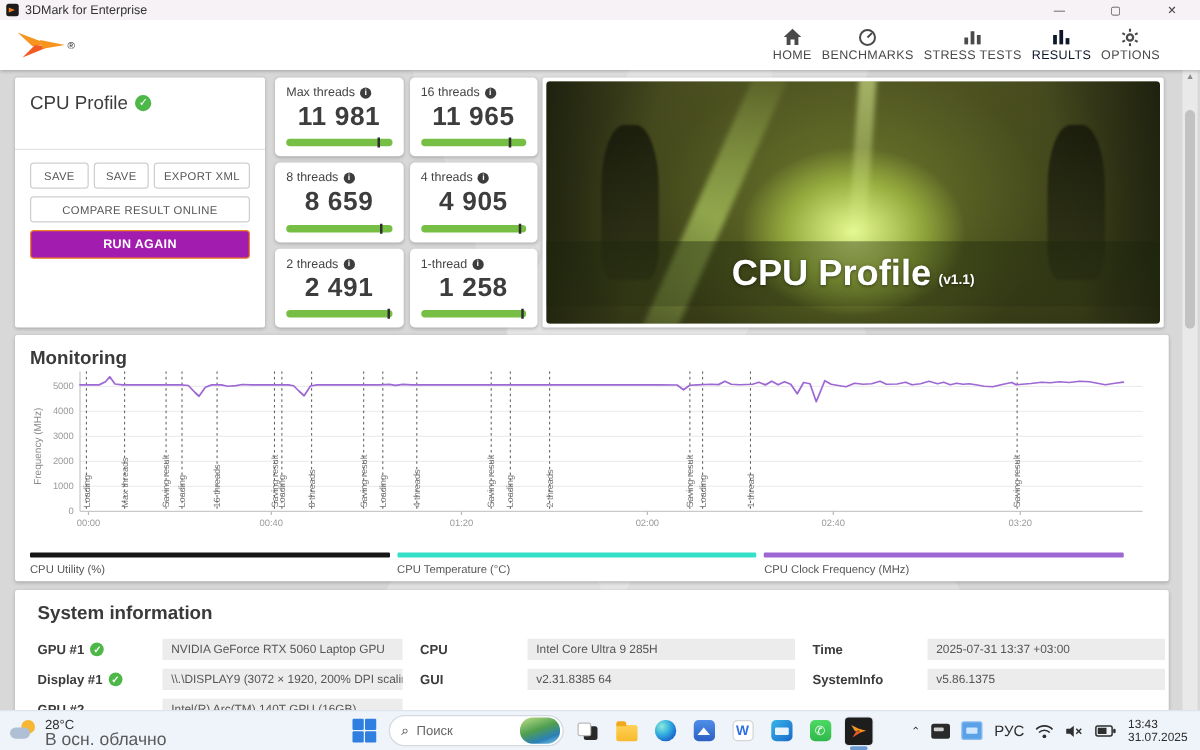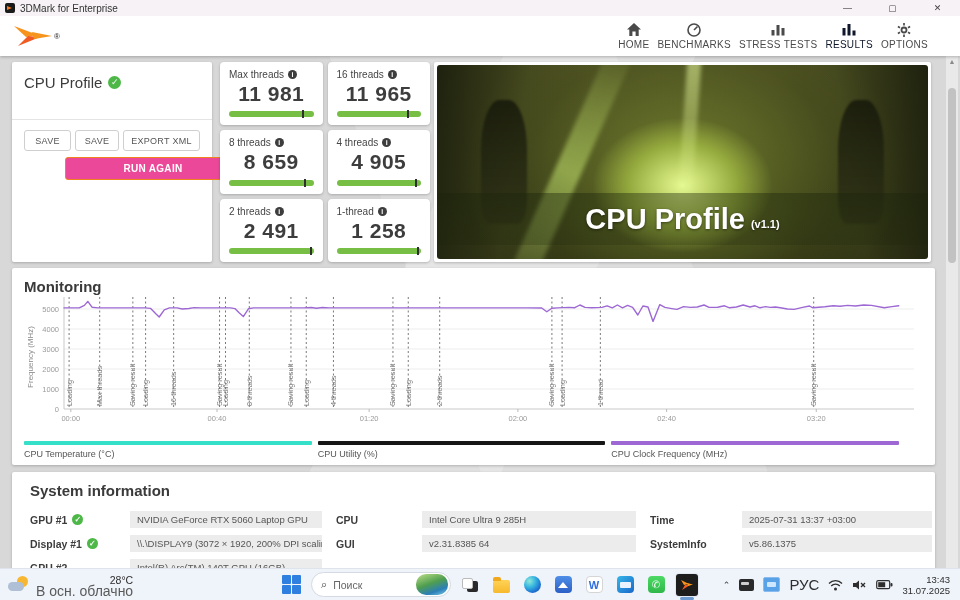--- a/index.html
+++ b/index.html
@@ -35,21 +35,21 @@
 
   
   .panel { left:12px; top:6px; width:200px; height:200px; padding:12px 12px; }
   .panel-title { font-size:15px; color:#3c3c3c; display:flex; align-items:center; gap:6px; }
   .check { width:13px; height:13px; border-radius:50%; background:#4db848; color:#fff; font-size:9px; line-height:13px; text-align:center; display:inline-block; flex:none; }
   .panel-div { border-bottom:1px solid #e4e4e4; margin:28px -12px 10px -12px; }
   .btn-row { display:flex; gap:4px; margin-bottom:6px; }
   .btn { border:1px solid #cfcfcf; background:#fff; border-radius:3px; font-size:9px; color:#555; letter-spacing:.3px; height:21px; display:flex; align-items:center; justify-content:center; cursor:pointer; font-family:inherit; }
   .btn.load { width:47px; } .btn.save { width:44px; } .btn.xml { flex:1; }
   .btn.full { width:100%; margin-bottom:6px; }
-  .btn.primary { background:#ec4899; border-color:#f0831e; color:#fff; font-weight:bold; font-size:10px; height:23px;margin-left:41px; }
+  .btn.primary { background:#a21caf; border-color:#f0831e; color:#fff; font-weight:bold; font-size:10px; height:23px; }
 
   
   .scores { position:absolute; left:220px; top:6px; width:210px; height:200px; display:grid; grid-template-columns:1fr 1fr; grid-template-rows:1fr 1fr 1fr; gap:5px; }
   .score-card { background:#fff; border-radius:4px; box-shadow:0 1px 3px rgba(0,0,0,.22); padding:7px 9px 8px 9px; display:flex; flex-direction:column; }
   .score-label { font-size:10px; color:#454545; display:flex; align-items:center; gap:4px; }
   .info-ico { width:9px; height:9px; border-radius:50%; background:#3d3d3d; color:#fff; font-size:7px; line-height:9px; text-align:center; font-weight:bold; display:inline-block; }
   .score-value { font-size:21px; font-weight:bold; color:#3d3d3d; text-align:center; margin-top:2px; letter-spacing:.5px; }
   .score-bar { margin-top:auto; position:relative; height:6px; border-radius:3px; background:#76bf44; }
   .score-marker { position:absolute; top:-1px; width:2px; height:8px; background:#2f2f2f; }
 
@@ -92,21 +92,21 @@
   .si-row { display:flex; align-items:center; height:17px; }
   .si-label { font-size:10.5px; font-weight:bold; color:#3c3c3c; display:flex; align-items:center; gap:5px; }
   .si-value { background:#ececec; font-size:9.5px; color:#555; height:17px; line-height:17px; padding:0 7px; white-space:nowrap; overflow:hidden; }
   .c1 .si-label{ width:100px; } .c1 .si-value{ width:192px; }
   .c2 .si-label{ width:86px; } .c2 .si-value{ width:214px; }
   .c3 .si-label{ width:92px; } .c3 .si-value{ width:190px; }
   .check.sm { width:11px; height:11px; font-size:8px; line-height:11px; }
 
   
   .taskbar { position:absolute; left:0; top:568px; width:960px; height:32px; background:#eff3fa; border-top:1px solid #dfe4ec; z-index:40; display:flex; align-items:center; }
-  .weather { display:flex; align-items:center; gap:6px; padding-left:8px; width:150px; cursor:pointer;text-align:right; }
+  .weather { display:flex; align-items:center; gap:6px; padding-left:8px; width:150px; cursor:pointer; }
   .w-ico { position:relative; width:22px; height:20px; }
   .w-ico .sun { position:absolute; left:9px; top:1px; width:11px; height:11px; border-radius:50%; background:#f7b733; }
   .w-ico .cloud { position:absolute; left:0px; top:7px; width:16px; height:9px; border-radius:8px; background:#aebfd6; }
   .w-temp { font-size:10.5px; color:#2e2e2e; line-height:12px; }
   .w-desc { font-size:14px; color:#5a5a5a; line-height:10px; }
   .tb-center { display:flex; align-items:center; gap:7px; margin-left:130px; }
   .winlogo { width:20px; height:20px; display:grid; grid-template-columns:9px 9px; grid-template-rows:9px 9px; gap:1px; cursor:pointer; }
   .winlogo div { background:#2f7fe0; border-radius:1px; }
   .search-pill { width:140px; height:25px; background:#fff; border:1px solid #d4d9e2; border-radius:13px; display:flex; align-items:center; padding:0 2px 0 9px; gap:6px; cursor:text; }
   .search-pill .mag { font-size:11px; color:#444; }
@@ -128,23 +128,23 @@
   .app3dm { width:22px; height:22px; border-radius:3px; background:#1d1d1d; display:flex; align-items:center; justify-content:center; }
   .app3dm svg { display:block; }
   .tb-ico.active { background:#e2e8f2; }
   .tb-ico.active::after { content:""; position:absolute; bottom:-3px; left:50%; transform:translateX(-50%); width:14px; height:3px; border-radius:2px; background:#6b9bd2; }
   .tray { margin-left:auto; display:flex; align-items:center; gap:9px; padding-right:10px; }
   .tray .chev { font-size:9px; color:#333; cursor:pointer; }
   .tray-dark { width:15px; height:12px; background:#2a2a2a; border-radius:2px; position:relative; cursor:pointer; }
   .tray-dark::after { content:""; position:absolute; left:2px; top:3px; width:8px; height:3px; background:#cfcfcf; border-radius:1px; }
   .tray-blue { width:17px; height:15px; background:#5aa2e8; border:1px solid #8abbee; border-radius:2px; cursor:pointer; position:relative; }
   .tray-blue::after { content:""; position:absolute; left:3px; top:4px; width:9px; height:5px; background:#cfe6ff; border-radius:1px; }
-  .lang { font-size:15px; color:#2e2e2e; cursor:pointer; }
+  .lang { font-size:12px; color:#2e2e2e; cursor:pointer; }
   .tray svg { cursor:pointer; }
-  .clock { text-align:right; font-size:9.5px; color:#2e2e2e; line-height:11px; cursor:pointer; }
+  .clock { font-size:9.5px; color:#2e2e2e; line-height:11px; cursor:pointer; }
 </style>
 </head>
 <body>
 
 <div class="titlebar">
   <span class="app-ico"></span>
   <span>3DMark for Enterprise</span>
   <div class="win-controls">
     <div class="win-btn">—</div>
     <div class="win-btn">▢</div>
@@ -214,20 +214,21 @@
     <div class="panel-title">
       <span>CPU Profile</span>
       <span class="check">✓</span>
     </div>
     <div class="panel-div"></div>
     <div class="btn-row">
       <button class="btn load">SAVE</button>
       <button class="btn save">SAVE</button>
       <button class="btn xml">EXPORT XML</button>
     </div>
+    <button class="btn full">COMPARE RESULT ONLINE</button>
     <button class="btn full primary">RUN AGAIN</button>
   </div>
 
   <div class="scores">
     <div class="score-card">
       <div class="score-label">
           <span>Max threads</span>
           <span class="info-ico">i</span>
         </div>
       <div class="score-value">11 981</div>
@@ -367,26 +368,26 @@
           <line x1="538.0999999999999" y1="0" x2="538.0999999999999" y2="112" stroke="#555" stroke-width="0.8" stroke-dasharray="2 2.5"></line>
           <text x="540.5999999999999" y="109" font-size="7.3" fill="#777" transform="rotate(-90 540.5999999999999 109)" font-family="Liberation Sans, sans-serif">Loading</text>
           <line x1="576.35" y1="0" x2="576.35" y2="112" stroke="#555" stroke-width="0.8" stroke-dasharray="2 2.5"></line>
           <text x="578.85" y="109" font-size="7.3" fill="#777" transform="rotate(-90 578.85 109)" font-family="Liberation Sans, sans-serif">1 thread</text>
           <line x1="789.7" y1="0" x2="789.7" y2="112" stroke="#555" stroke-width="0.8" stroke-dasharray="2 2.5"></line>
           <text x="792.2" y="109" font-size="7.3" fill="#777" transform="rotate(-90 792.2 109)" font-family="Liberation Sans, sans-serif">Saving result</text>
           <polyline points="40.0,10.9 55.3,10.9 60.4,8.4 63.8,4.4 68.0,10.2 74.0,10.9 99.5,10.9 120.8,10.9 126.7,11.4 131.8,16.8 135.2,20.0 140.3,12.8 145.4,10.9 153.1,10.9 158.2,12.0 164.9,11.5 170.1,10.6 176.8,10.9 206.6,10.9 210.9,11.6 215.1,15.8 219.3,19.6 224.4,11.8 229.6,10.9 279.7,10.9 287.4,10.5 292.4,11.3 298.4,10.5 305.2,10.9 363.0,10.9 414.0,10.9 465.0,10.9 503.3,10.9 517.7,11.0 522.8,14.8 527.9,11.2 533.8,10.9 544.9,10.4 550.8,10.7 555.9,8.0 561.0,10.4 567.9,10.8 578.0,10.4 583.1,8.8 588.3,10.9 593.4,8.0 598.5,10.8 603.6,8.4 608.6,10.4 613.8,18.0 618.9,9.0 624.0,10.0 629.0,24.4 635.8,7.6 640.9,10.4 647.8,11.6 652.9,12.4 659.6,9.6 666.5,10.4 673.3,10.0 680.0,8.0 685.1,10.4 693.6,10.2 700.5,8.8 705.6,10.8 712.4,10.0 719.2,8.0 726.0,10.0 731.0,8.8 736.1,10.8 741.3,9.6 746.4,10.4 751.4,10.0 756.5,10.8 763.4,12.0 770.1,12.4 778.6,10.4 785.5,9.0 788.9,10.8 800.8,9.8 809.3,8.8 816.1,9.2 823.7,8.4 831.4,9.0 839.8,8.0 847.5,8.4 860.3,10.8 867.9,9.6 874.7,8.7" fill="none" stroke="#9d68d4" stroke-width="1.4" stroke-linejoin="round" stroke-linecap="round"></polyline>
         </svg></div>
     <div class="legend" id="legend">
         <div class="legend-item" style="width: 32%;">
+          <div class="legend-bar" style="background: rgb(22, 22, 22);"></div>
+          <div class="legend-label">CPU Utility (%)</div>
+        </div>
+        <div class="legend-item" style="width: 32%;">
           <div class="legend-bar" style="background: rgb(53, 224, 200);"></div>
           <div class="legend-label">CPU Temperature (°C)</div>
-        </div>
-        <div class="legend-item" style="width: 32%;">
-          <div class="legend-bar" style="background: rgb(22, 22, 22);"></div>
-          <div class="legend-label">CPU Utility (%)</div>
         </div>
         <div class="legend-item" style="width: 32%;">
           <div class="legend-bar" style="background: rgb(157, 104, 212);"></div>
           <div class="legend-label">CPU Clock Frequency (MHz)</div>
         </div>
       </div>
   </div>
 
   <div class="card sysinfo">
     <div class="sec-title">System information</div>

